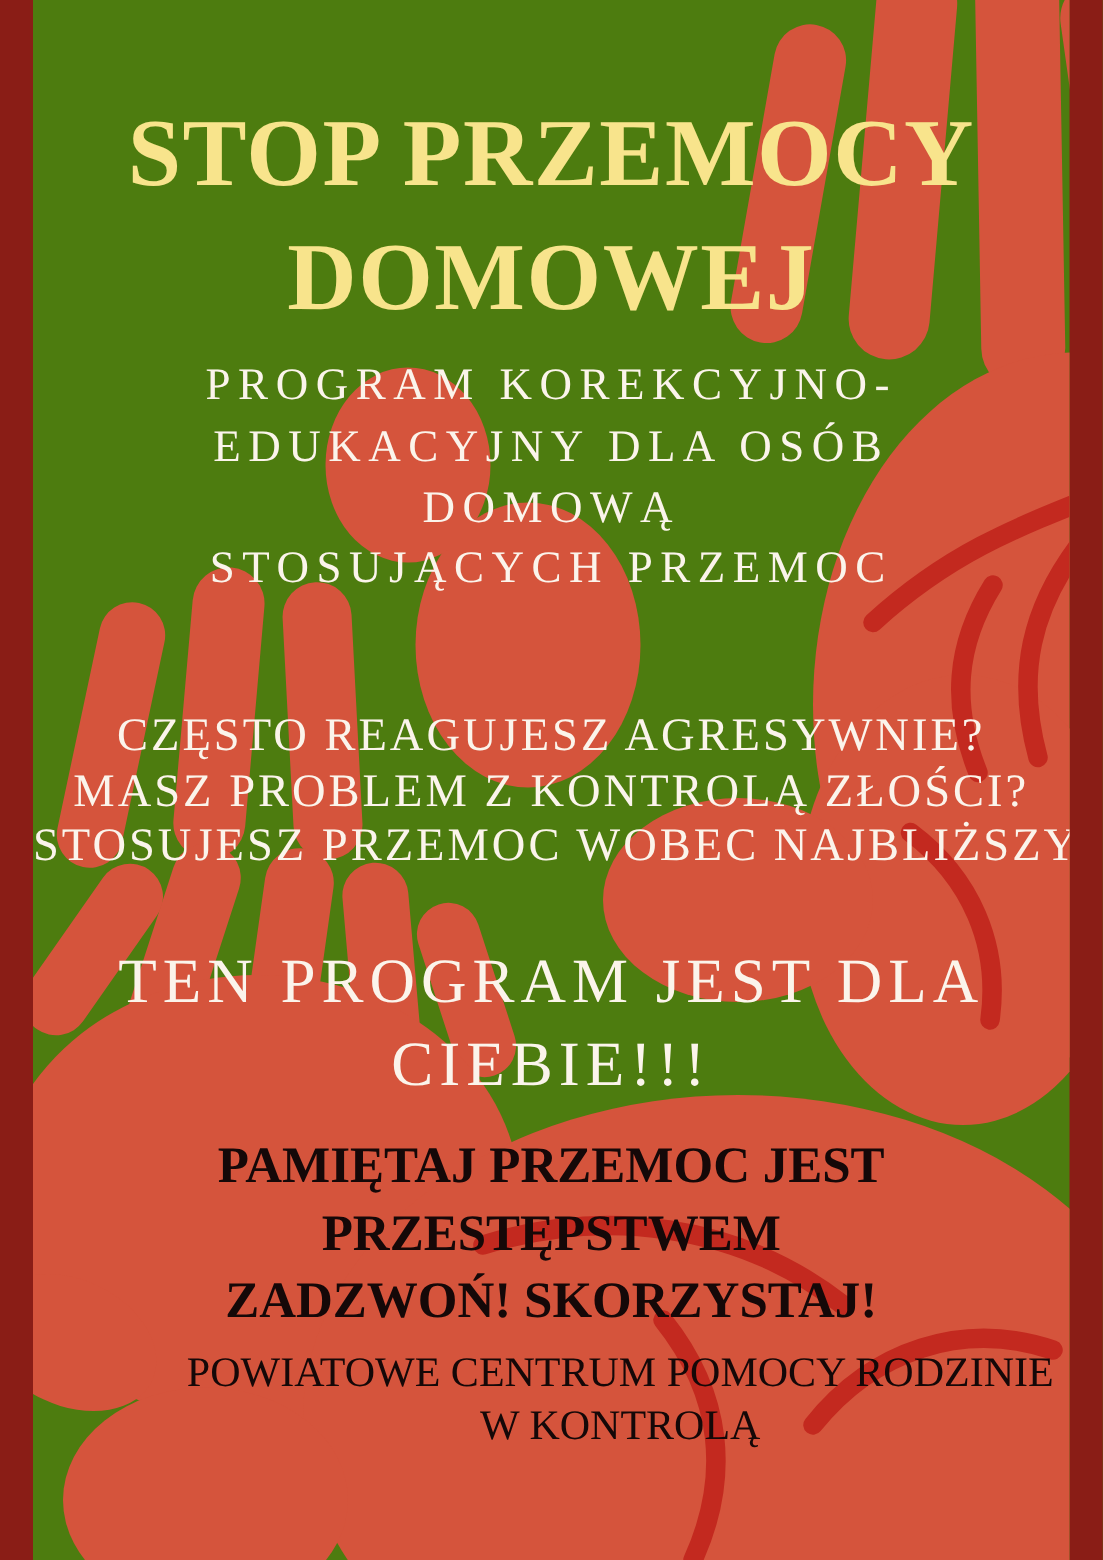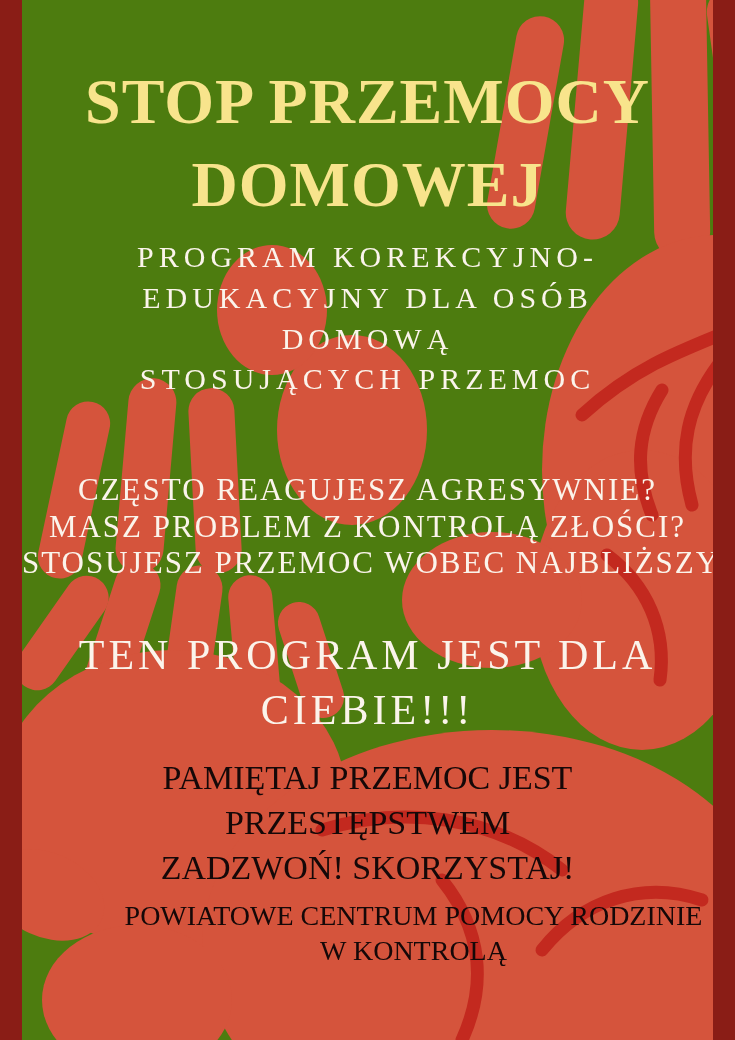--- a/index.html
+++ b/index.html
@@ -40,21 +40,21 @@
   .callout {
     top:628px;
     color:#FBF4EB;
     font-size:42px;
     line-height:1.3;
     letter-spacing:4px;
   }
   .reminder {
     top:756px;
     color:#150808;
-    font-weight:normal;
+    font-weight:bold;
     font-size:34px;
     line-height:1.32;
   }
   .contact {
     top:898px;
     color:#150808;
     font-weight:normal;
     font-size:28px;
     line-height:1.25;
     margin-left:46px;

